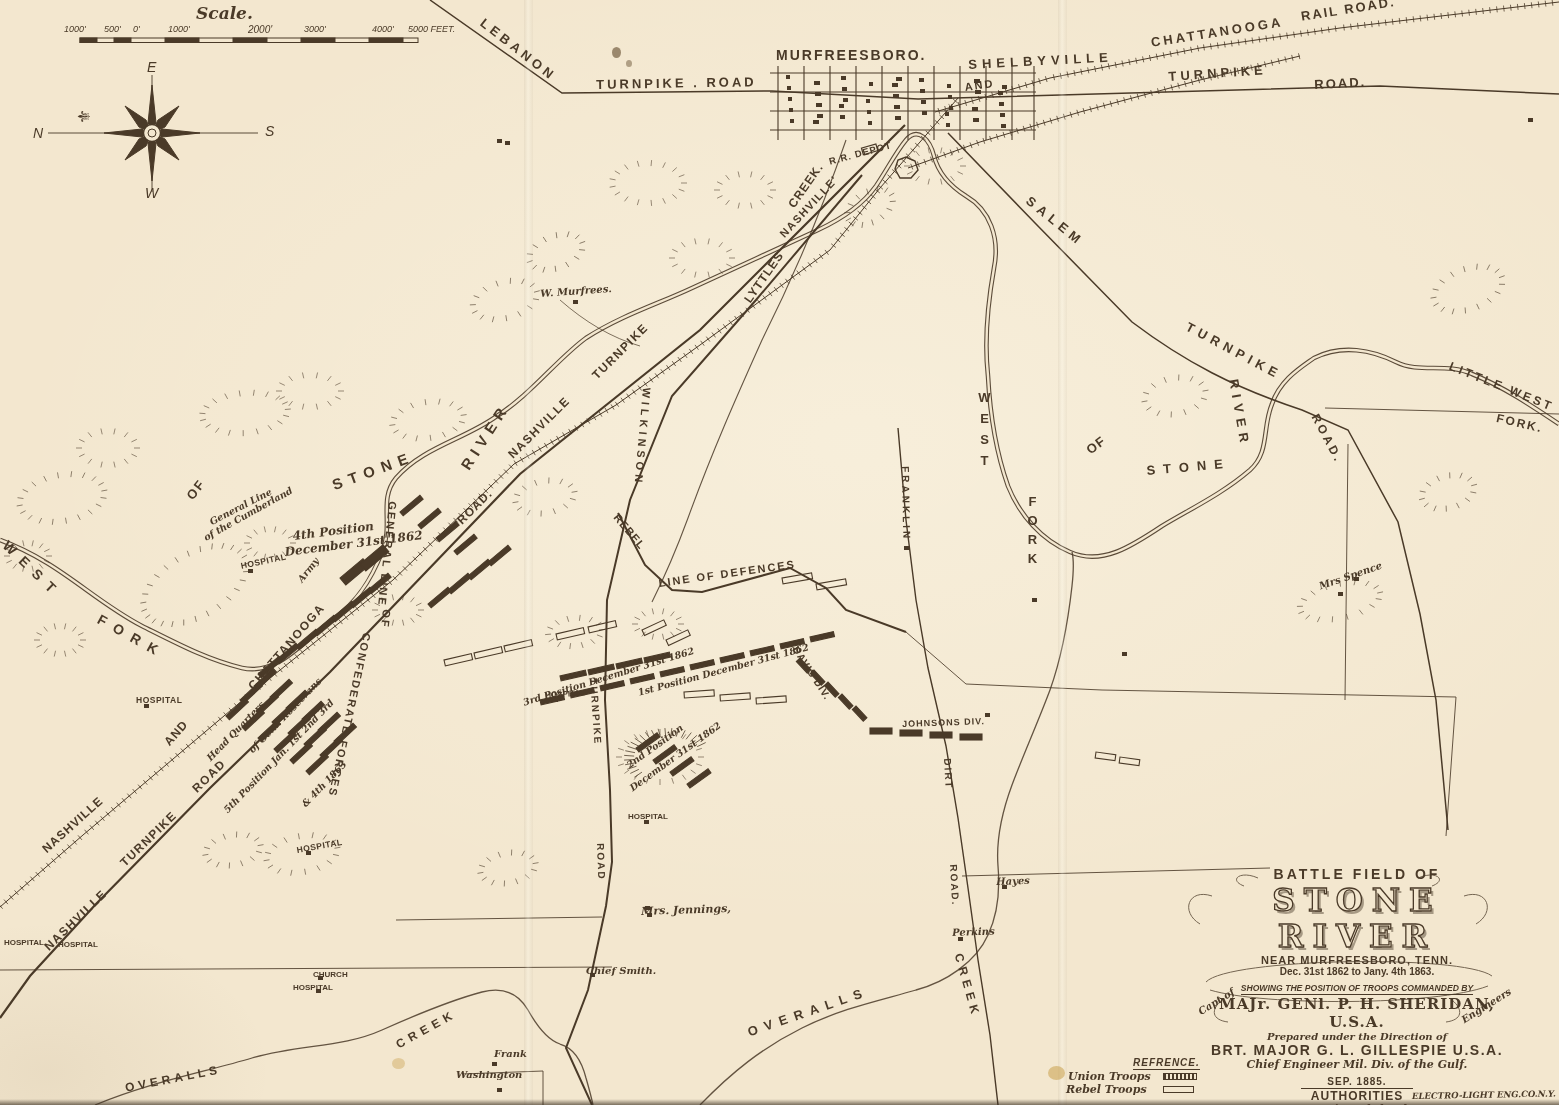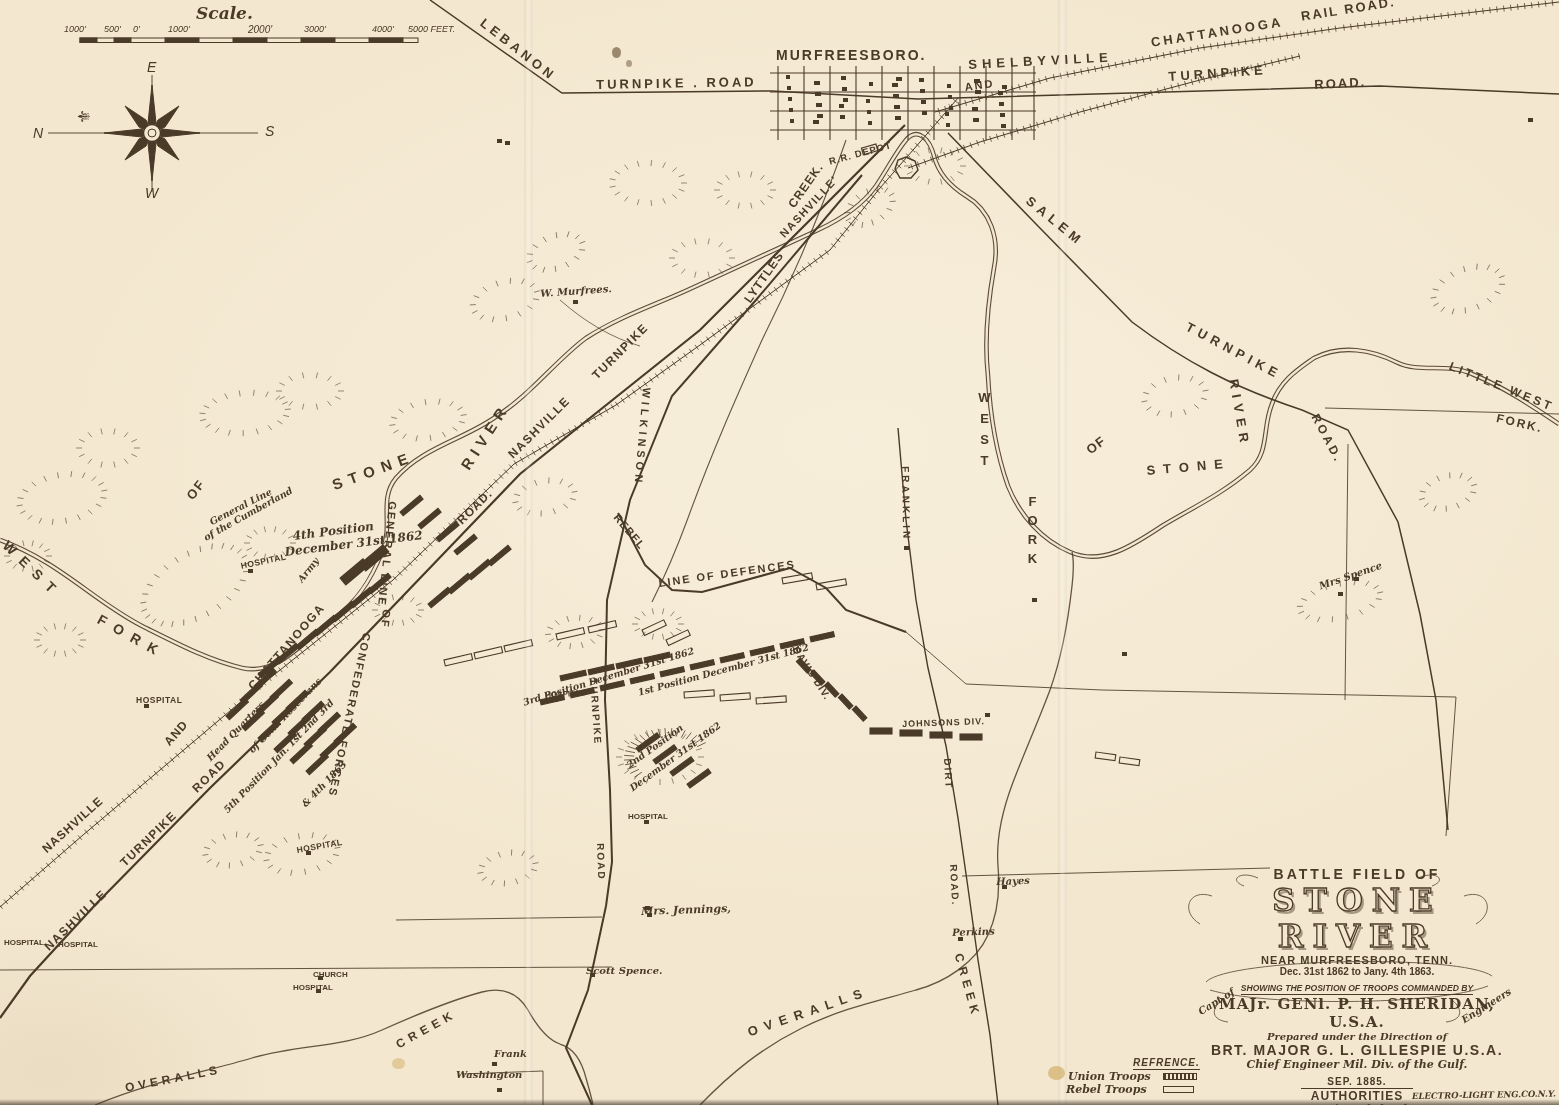--- a/index.html
+++ b/index.html
@@ -1211,21 +1211,21 @@
 <span class="lbl sc" style="left:637px;top:688px;font-size:9.5px;transform:rotate(-15deg);">1st Position December 31st 1862</span>
 <span class="lbl sc" style="left:625px;top:762px;font-size:9.5px;transform:rotate(-36deg);">2nd Position</span>
 <span class="lbl sc" style="left:628px;top:785px;font-size:9.5px;transform:rotate(-36deg);">December 31st 1862</span>
 <span class="lbl cap" style="left:799px;top:645px;font-size:10px;letter-spacing:1px;transform:rotate(57deg);">DAVIS DIV.</span>
 <span class="lbl cap" style="left:902px;top:720px;font-size:9px;letter-spacing:1px;transform:rotate(-2deg);">JOHNSONS DIV.</span>
 <span class="lbl cap" style="left:952px;top:758px;font-size:10px;letter-spacing:2px;transform:rotate(87deg);">DIRT</span>
 <span class="lbl cap" style="left:958px;top:864px;font-size:10px;letter-spacing:2px;transform:rotate(87deg);">ROAD.</span>
 <span class="lbl sc" style="left:996px;top:877px;font-size:10px;transform:rotate(-2deg);">Hayes</span>
 <span class="lbl sc" style="left:952px;top:928px;font-size:10px;transform:rotate(-2deg);">Perkins</span>
 <span class="lbl sc" style="left:641px;top:906px;font-size:11px;transform:rotate(-2deg);">Mrs. Jennings,</span>
-<span class="lbl sc" style="left:586px;top:966px;font-size:10px;">Scott Spence.</span>
+<span class="lbl sc" style="left:586px;top:966px;font-size:10px;">Chief Smith.</span>
 <span class="lbl sc" style="left:494px;top:1049px;font-size:10px;">Frank</span>
 <span class="lbl sc" style="left:456px;top:1070px;font-size:10px;">Washington</span>
 <span class="lbl cap" style="left:313px;top:971px;font-size:8px;">CHURCH</span>
 <span class="lbl cap" style="left:293px;top:984px;font-size:8px;">HOSPITAL</span>
 <span class="lbl cap" style="left:394px;top:1040px;font-size:12px;letter-spacing:5px;transform:rotate(-29deg);">CREEK</span>
 <span class="lbl cap" style="left:124px;top:1082px;font-size:12px;letter-spacing:4px;transform:rotate(-11deg);">OVERALLS</span>
 <span class="lbl cap" style="left:746px;top:1026px;font-size:13px;letter-spacing:7px;transform:rotate(-19deg);">OVERALLS</span>
 <span class="lbl cap" style="left:964px;top:952px;font-size:12px;letter-spacing:5px;transform:rotate(74deg);">CREEK</span>
 <span class="lbl cap" style="left:10px;top:538px;font-size:14px;letter-spacing:9px;transform:rotate(44deg);">WEST</span>
 <span class="lbl cap" style="left:102px;top:612px;font-size:14px;letter-spacing:9px;transform:rotate(29deg);">FORK</span>

